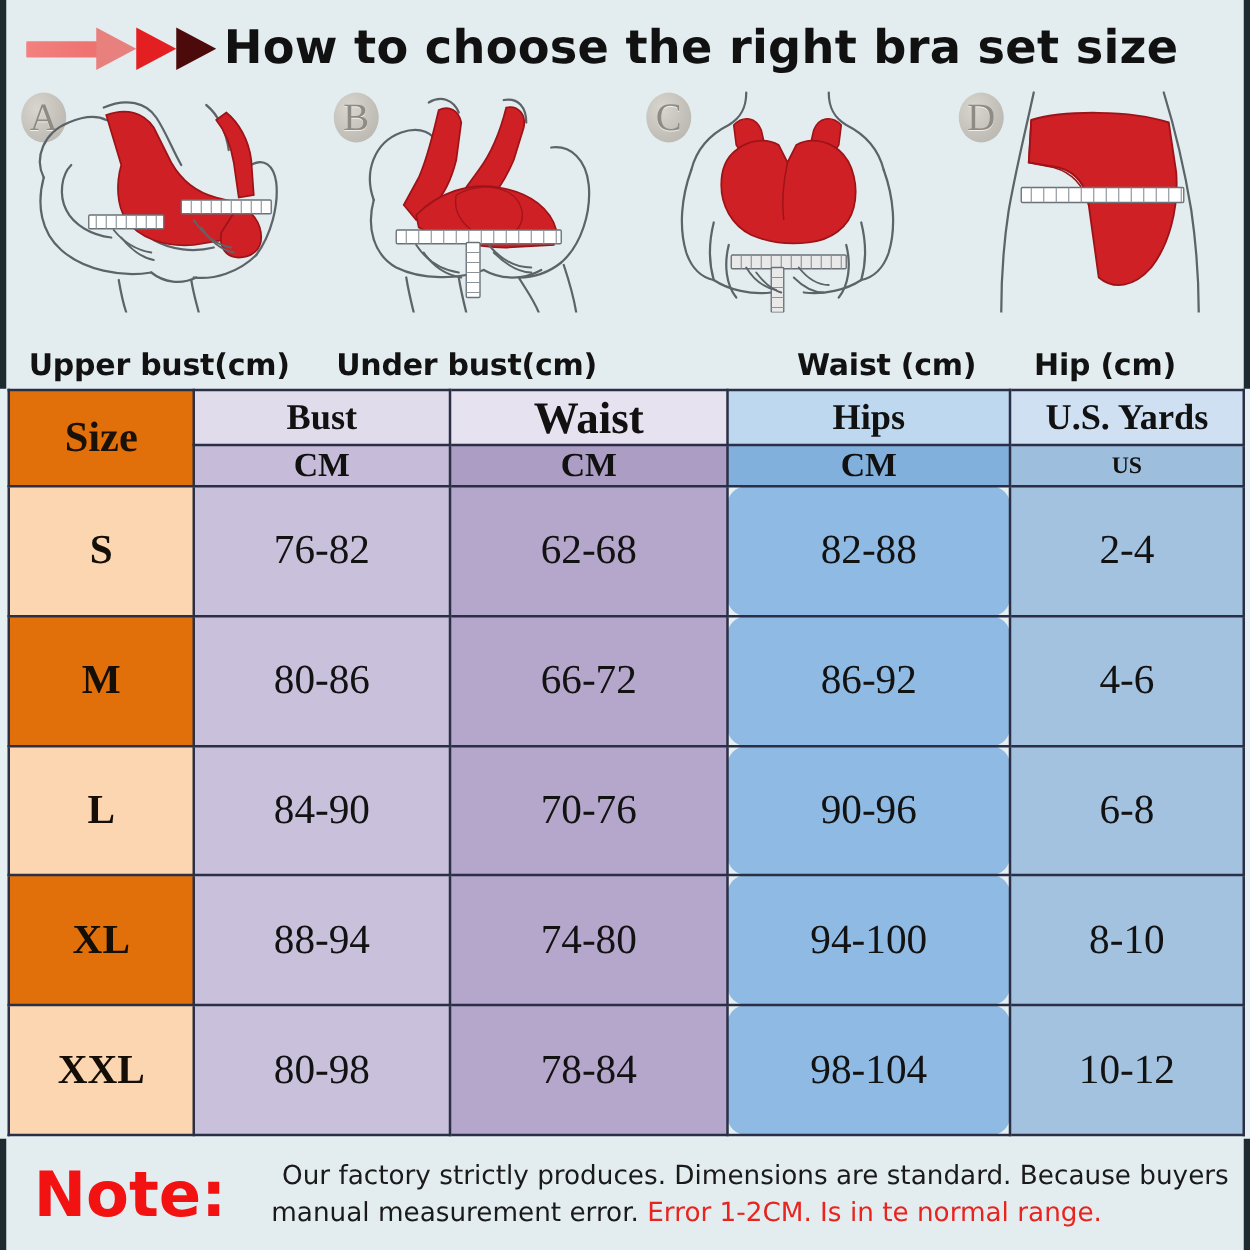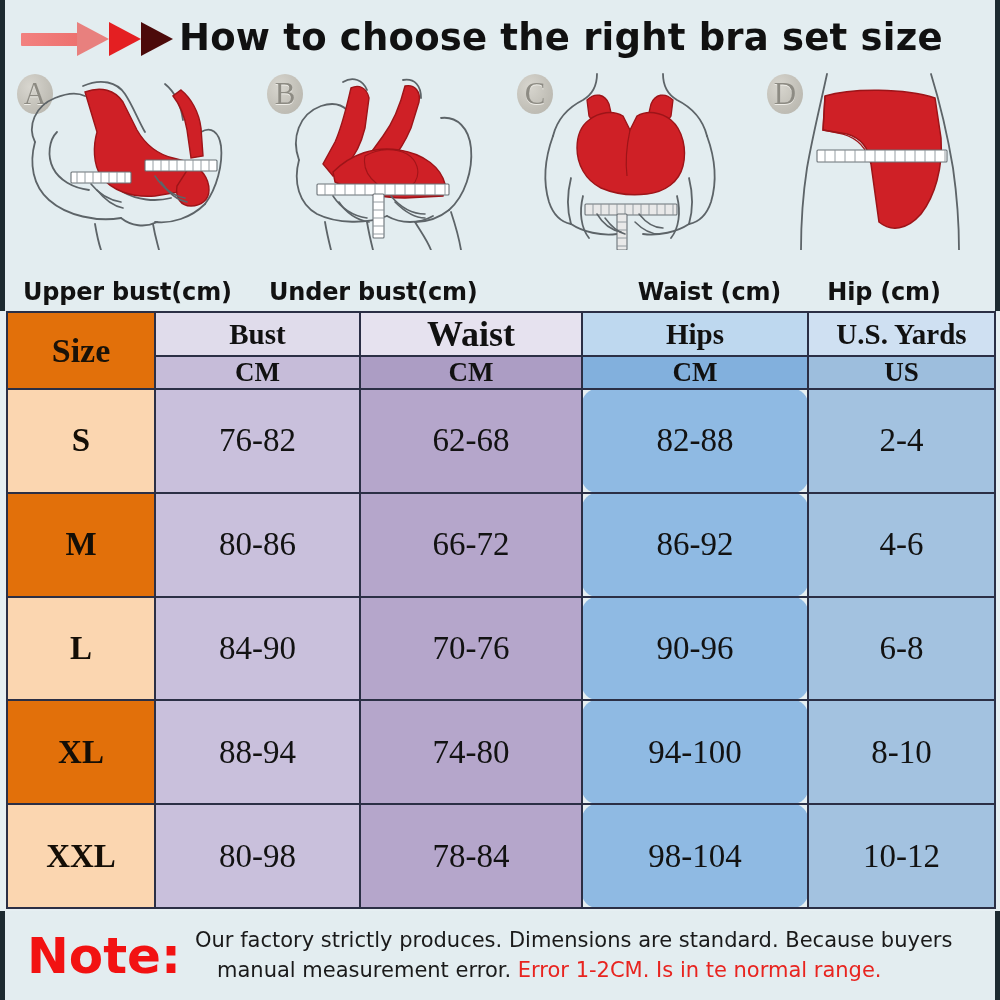--- a/index.html
+++ b/index.html
@@ -153,21 +153,21 @@
     font-weight: bold;
   }
   th.h-bust   { background: #e0dceb; color: #111; font-size: 29px; font-weight: bold; }
   th.h-waist  { background: #e6e2ef; color: #111; font-size: 36px; font-weight: bold; }
   th.h-hips   { background: #bed8ef; color: #111; font-size: 29px; font-weight: bold; }
   th.h-us     { background: #cfe0f2; color: #111; font-size: 29px; font-weight: bold; }
 
   th.u-bust   { background: #c6bcd9; color: #111; font-size: 27px; font-weight: bold; }
   th.u-waist  { background: #ac9dc4; color: #111; font-size: 27px; font-weight: bold; }
   th.u-hips   { background: #82b0dd; color: #111; font-size: 27px; font-weight: bold; }
-  th.u-us     { background: #9dbedd; color: #111; font-size: 27px; font-weight: bold; }
+  th.u-us     { background: #9dbedd; color: #111; font-size: 19px; font-weight: bold; }
 
   td.size-cell {
     font-size: 33px;
     font-weight: bold;
     color: #140e06;
   }
   td.size-cell.odd  { background: #fbd6b0; }
   td.size-cell.even { background: #e2700a; }
 
   td.v-bust  { background: #c9c0dc; }
@@ -207,21 +207,21 @@
     flex: 1 1 auto;
     padding-right: 12px;
     line-height: 1.42;
   }
   .note-line {
     font-size: 21px;
     color: #1a1a1a;
     font-family: "DejaVu Sans", sans-serif;
     white-space: nowrap;
   }
-  .note-line.l1 { text-align: left; }
+  .note-line.l1 { text-align: right; }
   .note-line.l2 { text-align: left; padding-left: 22px; }
   .note-red { color: #e8241f; }
 </style>
 </head>
 <body>
 
 <div id="page">
 
   <div id="hero">
 

